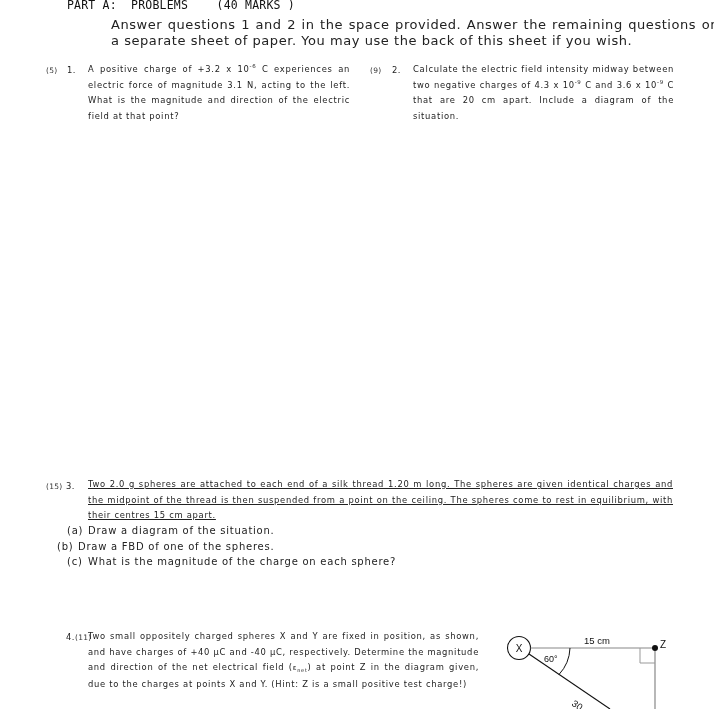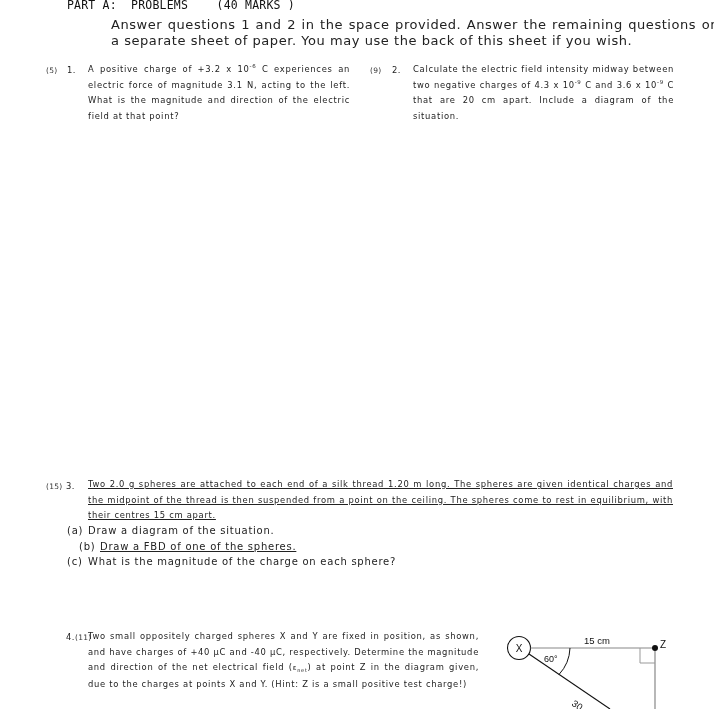--- a/index.html
+++ b/index.html
@@ -86,21 +86,21 @@
   <div class="abs qtext" style="left:413px; top:62px; width:261px;"><span>Calculate the electric field intensity midway between two negative charges of 4.3 x 10</span><sup>-9</sup><span> C and 3.6 x 10</span><sup>-9</sup><span> C that are 20 cm apart.  Include a diagram of the situation.</span></div>
 </div>
 
 <div class="abs" style="left:0; top:130px; width:714px; height:340px;"></div>
 
 <div>
   <span class="abs marks" style="left:46px; top:482px;">(15)</span>
   <span class="abs qnum" style="left:66px; top:481px;">3.</span>
   <div class="abs qtext" style="left:88px; top:477px; width:585px;text-decoration:underline;">Two 2.0 g spheres are attached to each end of a silk thread 1.20 m long.  The spheres are given identical charges and the midpoint of the thread is then suspended from a point on the ceiling.  The spheres come to rest in equilibrium, with their centres 15 cm apart.</div>
   <div class="abs subitem" style="left:67px; top:523px;"><span class="lbl">(a)</span><span>Draw a diagram of the situation.</span></div>
-  <div class="abs subitem" style="left:79px; top:539px;text-decoration:underline;"><span class="lbl">(b)</span><span>Draw a FBD of one of the spheres.</span></div>
+  <div class="abs subitem" style="left:57px; top:539px;"><span class="lbl">(b)</span><span>Draw a FBD of one of the spheres.</span></div>
   <div class="abs subitem" style="left:67px; top:554px;"><span class="lbl">(c)</span><span>What is the magnitude of the charge on each sphere?</span></div>
 </div>
 
 <div>
   <span class="abs marks" style="left:46px; top:633px;margin-left:29px;">(11)</span>
   <span class="abs qnum" style="left:66px; top:632px;">4.</span>
   <div class="abs qtext" style="left:88px; top:629px; width:391px;"><span>Two small oppositely charged spheres X and Y are fixed in position, as shown, and have charges of +40 μC and -40 μC, respectively.  Determine the magnitude and direction of the net electrical field (</span><span class="eps">ε</span><sub>net</sub><span>) at point Z in the diagram given, due to the charges at points X and Y.  (Hint: Z is a small positive test charge!)</span></div>
 </div>
 
 <div class="abs" style="left:495px; top:625px; width:219px; height:84px;">

